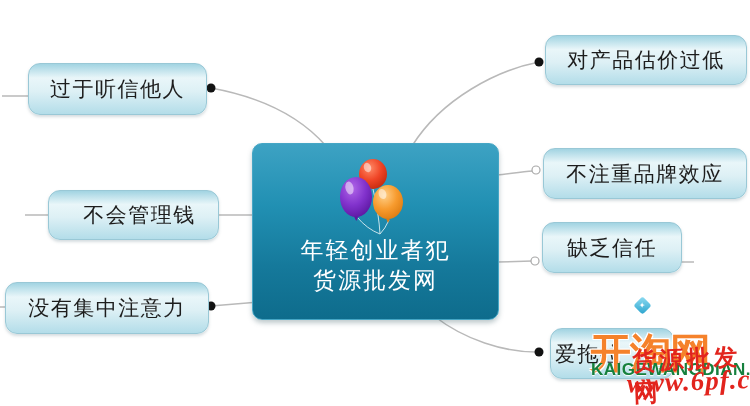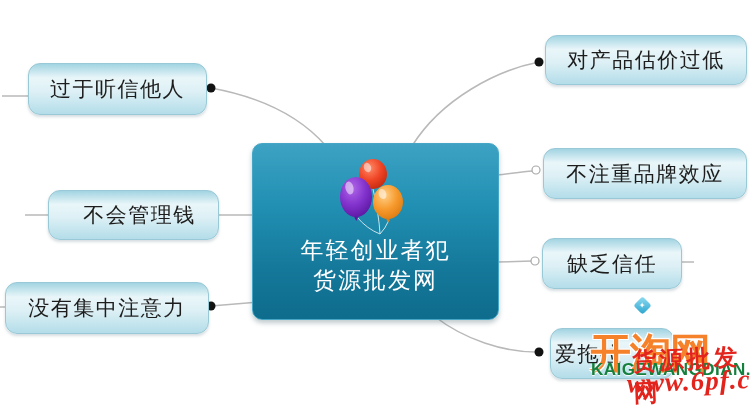--- a/index.html
+++ b/index.html
@@ -133,21 +133,21 @@
   <div class="leaf" style="left:5px;top:282px;width:202px;height:50px;text-align:right;">
     <span>没有集中注意力</span>
   </div>
 
   <div class="leaf" style="left:545px;top:35px;width:200px;height:48px;">
     <span>对产品估价过低</span>
   </div>
   <div class="leaf" style="left:543px;top:148px;width:202px;height:49px;">
     <span>不注重品牌效应</span>
   </div>
-  <div class="leaf" style="left:542px;top:238px;width:138px;height:49px;">
+  <div class="leaf" style="left:542px;top:222px;width:138px;height:49px;">
     <span>缺乏信任</span>
   </div>
   <div class="leaf" style="left:550px;top:328px;width:118px;height:49px;justify-content:flex-start;padding-left:4px;">
     <span>爱拖拉</span>
   </div>
 
   <div class="wm" id="wm-logo">开淘网</div>
   <div class="wm" id="wm-diamond">
       <span>✦</span>
     </div>

